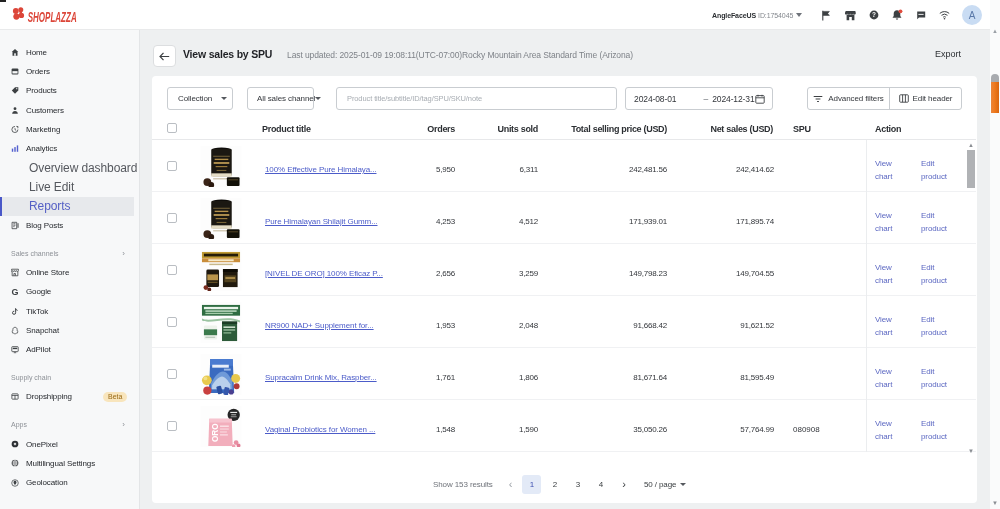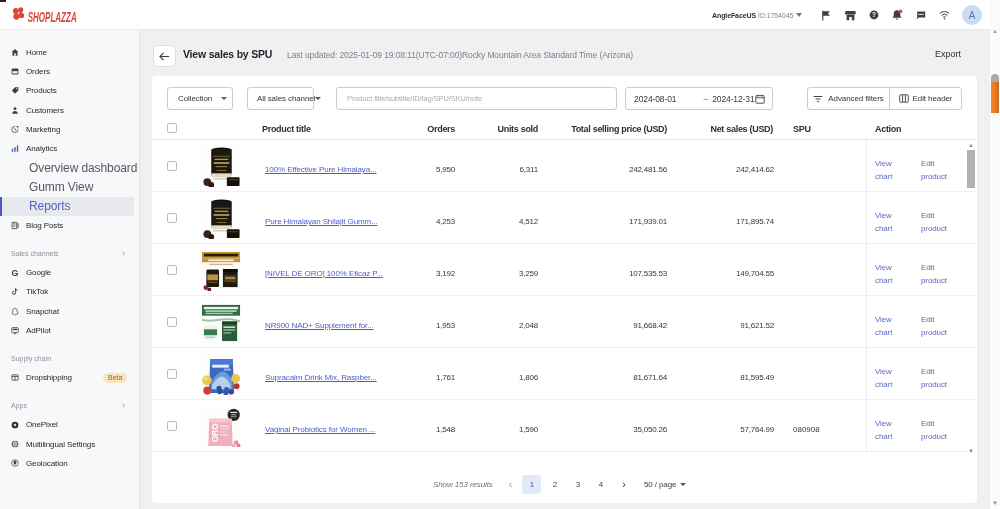--- a/index.html
+++ b/index.html
@@ -151,30 +151,37 @@
           </svg>
         </span>Marketing</div>
   <div class="nav-item"><span class="nic">
           <svg width="9" height="9" viewBox="0 0 9 9">
             <rect x="0.9" y="4.6" width="1.6" height="3.6" fill="#5360cf"></rect>
             <rect x="3.7" y="2.9" width="1.6" height="5.3" fill="#5360cf"></rect>
             <rect x="6.5" y="1" width="1.6" height="7.2" fill="#5360cf"></rect>
           </svg>
         </span>Analytics</div>
   <div class="nav-sub">Overview dashboard</div>
-  <div class="nav-sub">Gumm View</div>
+  <div class="nav-sub">Live Edit</div>
   <div class="nav-sub active"><span class="activebar"></span>Reports</div>
   <div class="nav-item"><span class="nic">
           <svg width="9" height="9" viewBox="0 0 9 9" fill="none" stroke="#3c4043" stroke-width="0.9">
             <path d="M1.2 0.9h5.2v7.2H1.2z"></path>
             <path d="M2.6 2.6h2.4M2.6 4.2h2.4M2.6 5.8h1.4"></path>
             <path d="M7.9 1.9v5.2" stroke-width="1.1"></path>
           </svg>
         </span>Blog Posts</div>
   <div class="nav-label">Sales channels<span class="chev">›</span></div>
+  <div class="nav-item"><span class="nic">
+          <svg width="9" height="9" viewBox="0 0 9 9" fill="none" stroke="#3c4043" stroke-width="0.9">
+            <path d="M1.3 3.6v4.6h6.4V3.6"></path>
+            <path d="M0.7 0.8h7.6l.3 1.5c0 .6-.5 1.1-1.1 1.1S6.4 2.9 6.4 2.3c0 .6-.5 1.1-1.1 1.1S4.2 2.9 4.2 2.3c0 .6-.5 1.1-1.1 1.1S2 2.9 2 2.3c0 .6-.5 1.1-1.1 1.1S-.2 2.9.4 2.3L.7 0.8z"></path>
+            <path d="M3.3 8V5.7h1.7V8"></path>
+          </svg>
+        </span>Online Store</div>
   <div class="nav-item"><span class="nic" style="font-size:9px;font-weight:bold;color:#3c4043;">G</span>Google</div>
   <div class="nav-item"><span class="nic">
           <svg width="9" height="9" viewBox="0 0 9 9" fill="none" stroke="#3c4043" stroke-width="1.1">
             <path d="M5.2 0.9v5a1.75 1.75 0 1 1-1.5-1.7"></path>
             <path d="M5.2 1.4c.3 1.1 1.1 1.8 2.2 1.9"></path>
           </svg>
         </span>TikTok</div>
   <div class="nav-item"><span class="nic">
           <svg width="9" height="9" viewBox="0 0 9 9" fill="none" stroke="#3c4043" stroke-width="0.85">
             <path d="M4.5 0.9c-1.4 0-2.4 1-2.4 2.4v1.1c0 .35-.6.85-1.1 1 .4.35.9.5.9.85 0 .3-.35.5-.35.85 0 .5 1.1.2 1.7.6.4.35.75.55 1.25.55s.85-.2 1.25-.55c.6-.4 1.7-.1 1.7-.6 0-.35-.35-.55-.35-.85 0-.35.5-.5.9-.85-.5-.15-1.1-.65-1.1-1V3.3c0-1.4-1-2.4-2.4-2.4z"></path>
@@ -330,23 +337,23 @@
             <rect x="7" y="25" width="11" height="6" fill="#b9944a"></rect>
             <rect x="7.5" y="32.5" width="10" height="1.2" fill="#6a5526"></rect>
             <path d="M23 19.5h15v18.5H23z" fill="#211a0e"></path>
             <path d="M23 19.5h15v3H23z" fill="#0f0c06"></path>
             <rect x="24.5" y="26" width="12" height="7" fill="#53431f"></rect>
             <rect x="25.5" y="28" width="10" height="1.4" fill="#cfa95a"></rect>
             <circle cx="5.5" cy="38.5" r="2.4" fill="#7a2c1e"></circle>
             <circle cx="9" cy="40.5" r="2" fill="#5f2217"></circle>
           </svg>
         <span class="tlink">[NIVEL DE ORO] 100% Eficaz P...</span>
-        <span class="num n1">3,192</span>
+        <span class="num n1">2,656</span>
           <span class="num n2">3,259</span>
-          <span class="num n3">107,535.53</span>
+          <span class="num n3">149,798.23</span>
           <span class="num n4">149,704.55</span>
         <span class="actsep"></span>
           <span class="act act1">View<br>chart</span>
           <span class="act act2">Edit<br>product</span>
       </div>
       <div class="row" style="top:156px;">
         <span class="cb"></span>
         <svg class="pimg" viewBox="0 0 42 42">
             <rect x="0" y="0" width="42" height="42" fill="#fdfdfd"></rect>
             <rect x="1.5" y="3" width="39" height="11" fill="#2f6d42"></rect>
@@ -429,21 +436,21 @@
           <span class="act act1">View<br>chart</span>
           <span class="act act2">Edit<br>product</span>
       </div>
     </div>
     <div id="innersb">
       <div style="position:absolute;top:2px;left:2px;font-size:6px;color:#8a8e93;">▲</div>
       <div class="thumb"></div>
       <div style="position:absolute;bottom:2px;left:2px;font-size:6px;color:#8a8e93;">▼</div>
     </div>
     <div id="pager">
-      <span style="margin-left:281px;color:#6f737a;font-style:italic;">Show 153 results</span>
+      <span style="margin-left:281px;color:#6f737a;">Show 153 results</span>
       <span style="margin-left:16px;color:#9ea3a9;font-size:11px;">‹</span>
       <span style="margin-left:10px;width:19px;height:19px;background:#e3eaf7;border-radius:3px;display:inline-flex;align-items:center;justify-content:center;color:#3d4fb0;">1</span>
       <span style="margin-left:4px;width:19px;text-align:center;">2</span>
       <span style="margin-left:4px;width:19px;text-align:center;">3</span>
       <span style="margin-left:4px;width:19px;text-align:center;">4</span>
       <span style="margin-left:12px;color:#3c4043;font-size:11px;">›</span>
       <span style="margin-left:18px;">50 / page</span>
       <span class="caret" style="margin-left:4px;margin-right:0;"></span>
     </div>
   </div>

